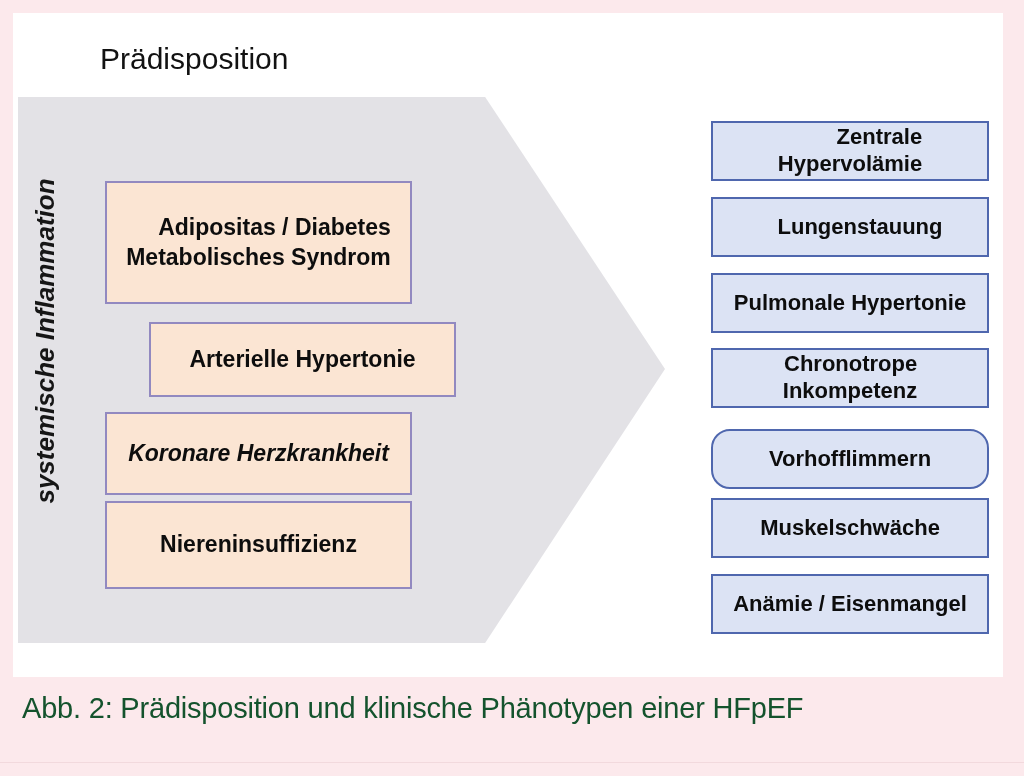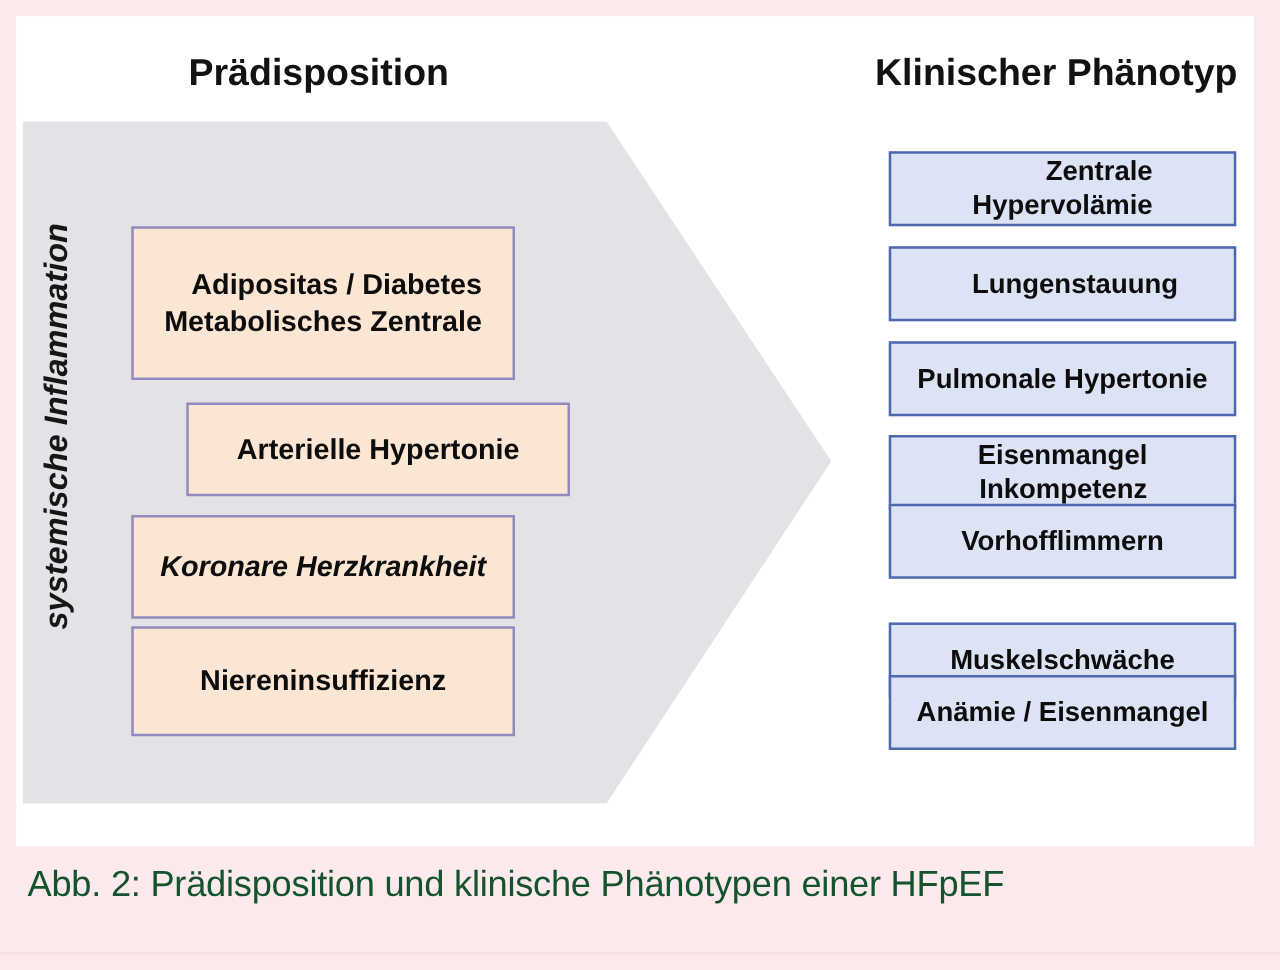--- a/index.html
+++ b/index.html
@@ -14,22 +14,22 @@
     position:absolute;left:13px;top:13px;width:990px;height:664px;
     background:var(--panel-bg,#ffffff);
   }
   .arrow{
     position:absolute;left:18px;top:97px;width:647px;height:546px;
     background:var(--arrow-fill,#e3e2e6);
     clip-path:polygon(0 0,72.2% 0,100% 49.8%,72.2% 100%,0 100%);
   }
   .heading{
     position:absolute;top:42px;
-    font-size:30px;font-weight:bold;color:#121212;
-    text-align:center;letter-spacing:0;
+    font-size:30px;font-weight:normal;color:#121212;
+    text-align:left;letter-spacing:0;
   }
   .heading-left{left:100px;width:310px;}
   .heading-right{left:678px;width:334px;}
   .rotated-label{
     position:absolute;left:45px;top:341px;
     transform:translate(-50%,-50%) rotate(-90deg);
     white-space:nowrap;
     font-size:26px;font-weight:bold;font-style:italic;color:#161616;
   }
   .box{
@@ -51,58 +51,57 @@
   .phen-box{
     left:711px;width:278px;height:60px;
     background:var(--phen-fill,#dce3f4);
     border:2px solid var(--phen-border,#4f67ae);
     font-size:22px;line-height:1.22;
   }
   .phen-box-0{top:121px;}
   .phen-box-1{top:197px;padding-left:20px;}
   .phen-box-2{top:273px;}
   .phen-box-3{top:348px;}
-  .phen-box-4{top:403px;}
+  .phen-box-4{top:429px;border-radius:19px;}
   .phen-box-5{top:498px;}
-  .phen-box-6{top:540px;}
+  .phen-box-6{top:574px;}
   .caption{
     position:absolute;left:22px;top:692px;
     font-size:29px;color:#14532d;letter-spacing:-0.2px;
   }
   .bottom-divider{
     position:absolute;left:0;top:762px;width:1024px;height:1px;
     background:#f2d9dd;
   }
 </style>
 </head>
 <body>
 
 <div class="page">
 
   <div class="panel"></div>
 
   <div class="arrow"></div>
 
   <div class="heading heading-left">Prädisposition</div>
 
-  <div class="heading heading-right">Klinischer Phänotyp</div>
 
   <div class="rotated-label">systemische Inflammation</div>
 
   <div class="box pred-box pred-box-0">Adipositas / Diabetes
-Metabolisches Zentrale</div>
+Metabolisches Syndrom</div>
   <div class="box pred-box pred-box-1">Arterielle Hypertonie</div>
   <div class="box pred-box pred-box-2">Koronare Herzkrankheit</div>
   <div class="box pred-box pred-box-3">Niereninsuffizienz</div>
 
   <div class="box phen-box phen-box-0">Zentrale
 Hypervolämie</div>
   <div class="box phen-box phen-box-1">Lungenstauung</div>
   <div class="box phen-box phen-box-2">Pulmonale Hypertonie</div>
-  <div class="box phen-box phen-box-3">Eisenmangel
+  <div class="box phen-box phen-box-3">Chronotrope
 Inkompetenz</div>
   <div class="box phen-box phen-box-4">Vorhofflimmern</div>
   <div class="box phen-box phen-box-5">Muskelschwäche</div>
   <div class="box phen-box phen-box-6">Anämie / Eisenmangel</div>
 
   <div class="caption">Abb. 2: Prädisposition und klinische Phänotypen einer HFpEF</div>
 
   <div class="bottom-divider"></div>
 
 </div>

